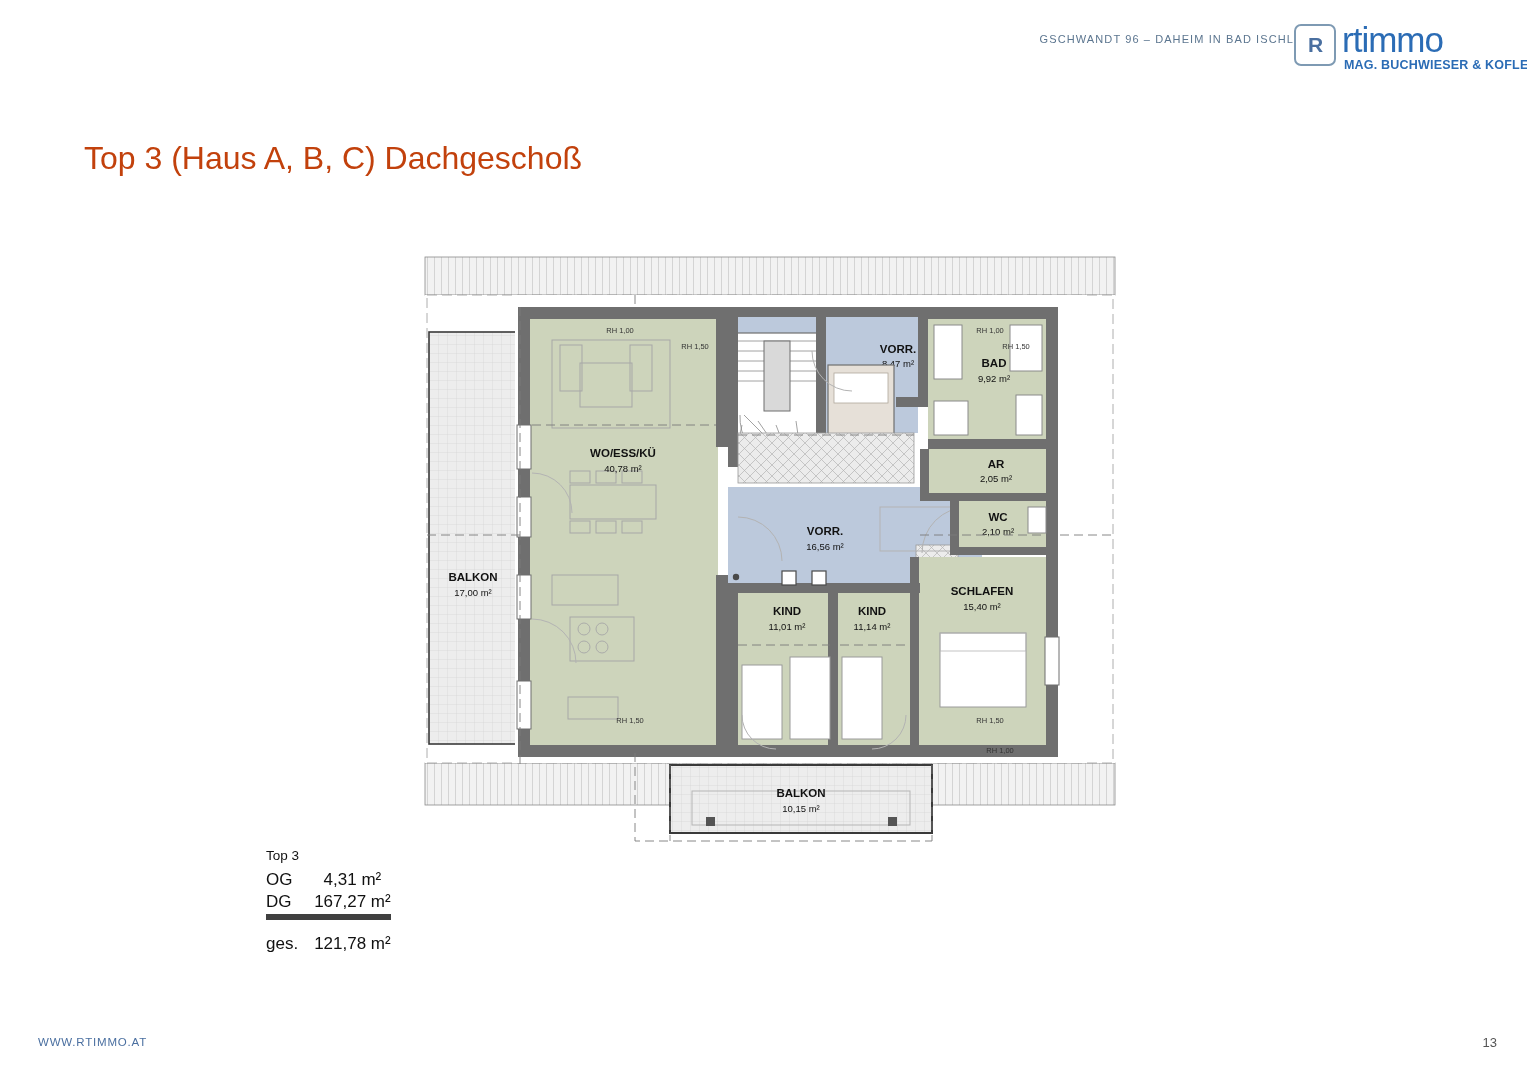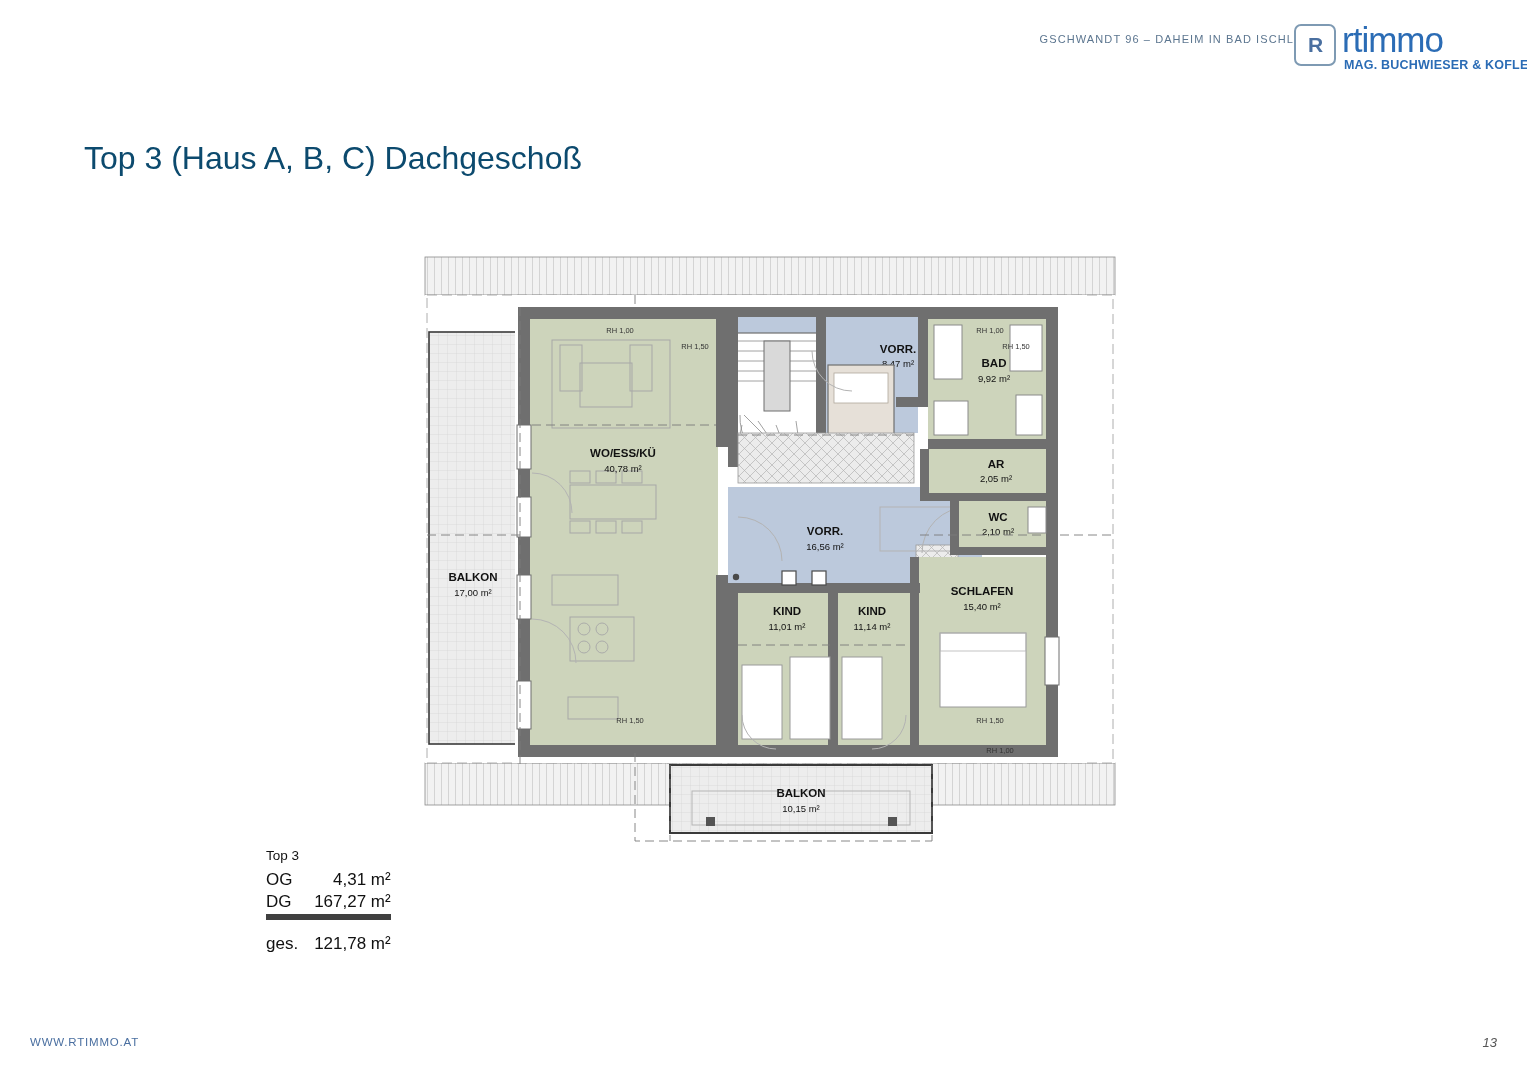--- a/index.html
+++ b/index.html
@@ -68,40 +68,39 @@
     letter-spacing: 0.2px;
     white-space: nowrap;
   }
 
   
   .page-title {
     position: absolute;
     left: 84px;
     top: 140px;
     font-size: 32px;
-    color: #0c4a6e;
+    color: #c2410c;
     font-family: "Liberation Sans", sans-serif;
   }
 
   
   .footer-url {
     position: absolute;
-    left: 30px;
+    left: 38px;
     bottom: 32px;
     font-size: 11.5px;
     letter-spacing: 0.8px;
     color: #4a6fa0;
   }
   .footer-page {
     position: absolute;
     right: 30px;
     bottom: 30px;
     font-size: 13px;
     color: #555;
-    font-style: italic;
   }
 
   
   .legend {
     position: absolute;
     left: 266px;
     top: 848px;
     font-size: 13.5px;
     color: #111;
   }
@@ -113,21 +112,21 @@
     border-collapse: collapse;
     font-size: 17px;
   }
   .legend td {
     padding: 1px 0;
   }
   .legend td.lbl {
     padding-right: 16px;
   }
   .legend td.val {
-    text-align: right;
+    text-align: center;
     white-space: nowrap;
   }
   .legend tr.underline td {
     border-bottom: 6px solid #404040;
     padding-bottom: 2px;
   }
   .legend tr.total td {
     padding-top: 14px;
     font-weight: normal;
     margin-left: 44px;

